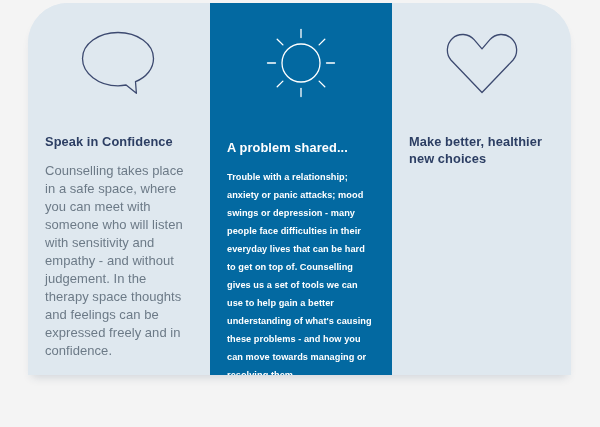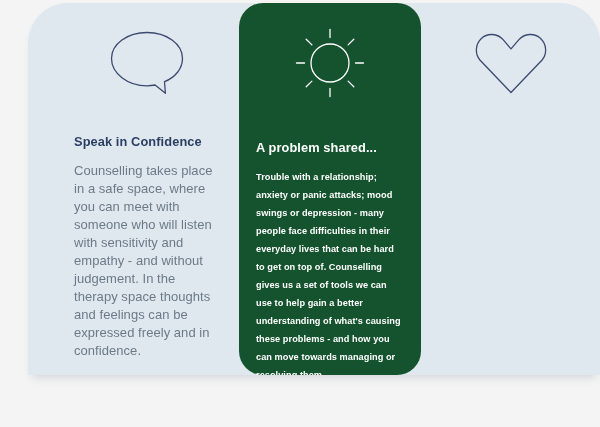--- a/index.html
+++ b/index.html
@@ -19,42 +19,40 @@
     position: absolute;
     left: 28px;
     top: 3px;
     width: 543px;
     height: 372px;
     border-radius: 40px 40px 0 0;
     overflow: hidden;
     background: #dfe8ef;
     display: flex;
     box-shadow: 0 6px 10px -4px rgba(40, 60, 90, 0.18);
-    padding-left: 29px;
   }
 
   .col {
     position: relative;
     box-sizing: border-box;
     height: 100%;
   }
 
   .col-light {
     background: #dfe8ef;
     width: 182px;
     padding: 0 17px;
   }
   .col-light.first { width: 182px; }
   .col-light.last  { width: 179px; }
 
   .col-blue {
-    background: #14532d;
+    background: #0369a1;
     width: 182px;
     padding: 0 17px;
-    border-radius: 24px;
   }
 
   .icon-wrap {
     height: 120px;
     display: flex;
     align-items: center;
     justify-content: center;
   }
   .icon-wrap svg { display: block; }
 
@@ -126,16 +124,17 @@
       <svg width="72" height="64" viewBox="0 0 72 64" fill="none" stroke="#3d4a70" stroke-width="1.3" stroke-linejoin="round" stroke-linecap="round">
         <path d="M36 61.5 L4.9 29.0
                  C-0.3 23.0 0.3 13.0 6.4 7.4
                  C12.6 1.7 22.6 2.3 28.1 8.7
                  L36 17.9 L43.9 8.7
                  C49.4 2.3 59.4 1.7 65.6 7.4
                  C71.7 13.0 72.3 23.0 67.1 29.0 Z"></path>
       </svg>
     </div>
     <div class="text-block">
+      <h3 class="card-title">Make better, healthier new choices</h3>
     </div>
   </div>
 
 </div>
 
 </body></html>

